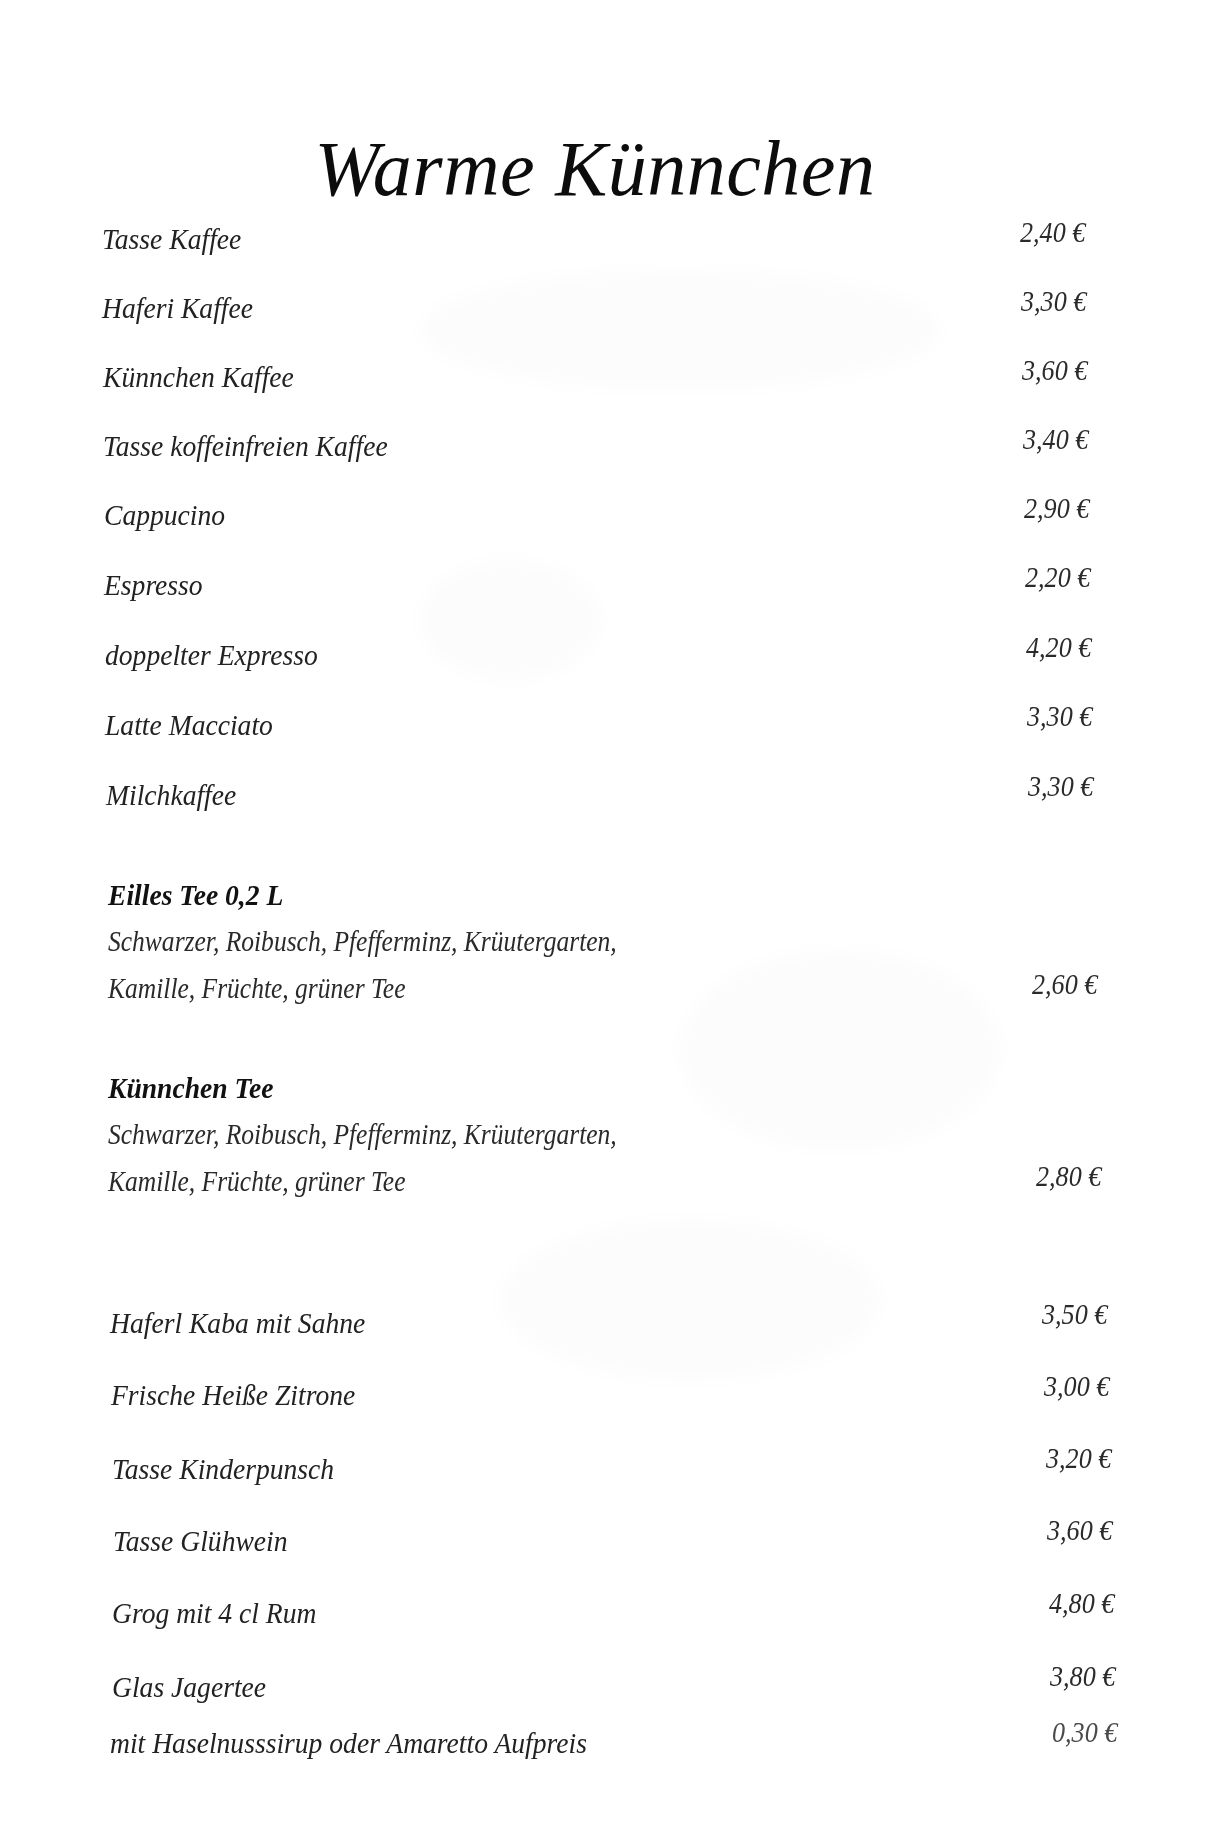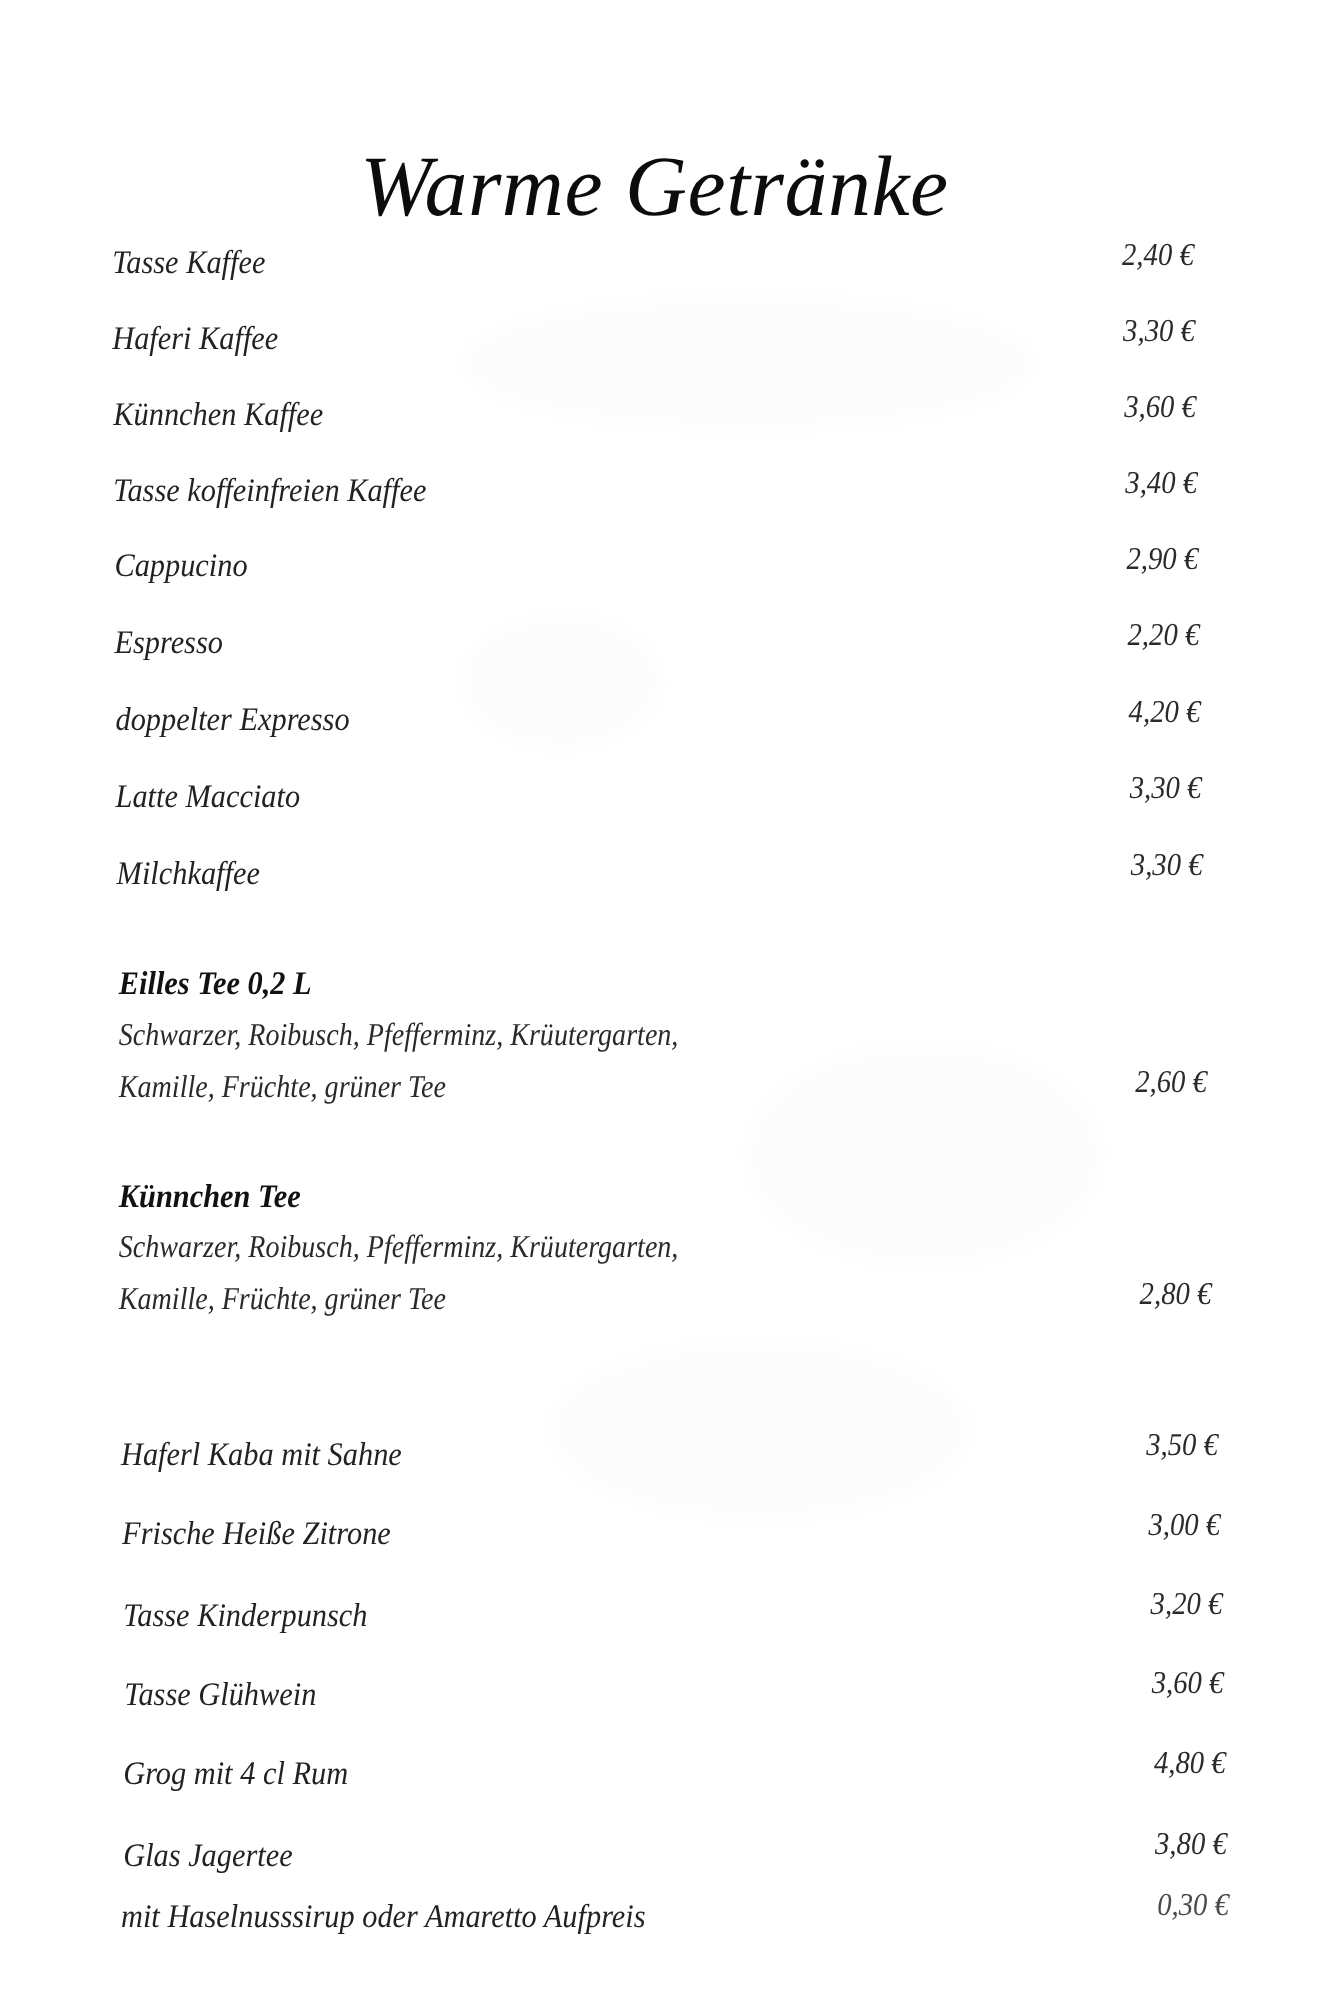--- a/index.html
+++ b/index.html
@@ -78,21 +78,21 @@
 </head>
 <body>
 
 <div class="page">
 
   <div class="watermark" style="left:420px;top:270px;width:520px;height:120px;"></div>
   <div class="watermark" style="left:420px;top:560px;width:180px;height:120px;"></div>
   <div class="watermark" style="left:680px;top:950px;width:320px;height:200px;"></div>
   <div class="watermark" style="left:500px;top:1220px;width:380px;height:160px;"></div>
 
-  <h1 class="title">Warme Getränke</h1>
+  <h1 class="title">Warme Künnchen</h1>
 
   <div>
     <div class="item-name" style="left:102px;top:222px;">Tasse Kaffee</div>
     <div class="item-price" style="left:1020px;top:216px;">2,40 €</div>
 
     <div class="item-name" style="left:102px;top:291px;">Haferi Kaffee</div>
     <div class="item-price" style="left:1021px;top:285px;">3,30 €</div>
 
     <div class="item-name" style="left:103px;top:360px;">Künnchen Kaffee</div>
     <div class="item-price" style="left:1022px;top:354px;">3,60 €</div>

